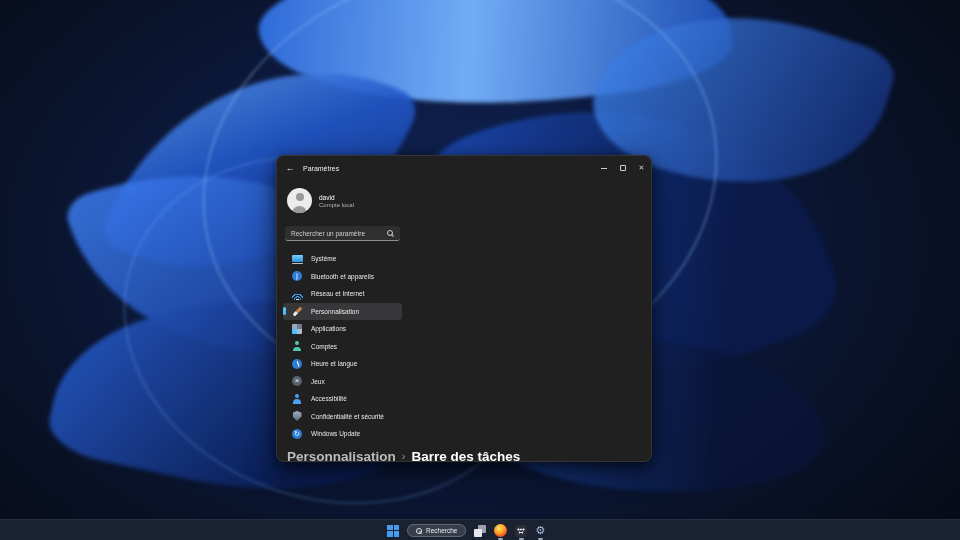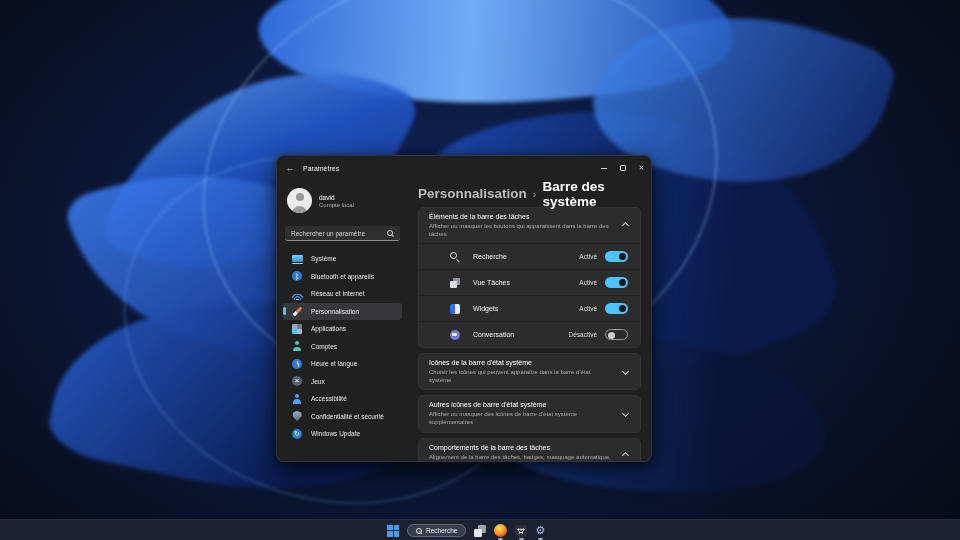--- a/index.html
+++ b/index.html
@@ -37,21 +37,21 @@
     box-shadow:0 10px 28px rgba(0,0,0,.6), 0 2px 8px rgba(0,0,0,.4); }
   .titlebar { height:24px; display:flex; align-items:center; }
   .back { width:26px; text-align:center; font-size:9px; color:#ddd; cursor:default; }
   .apptitle { font-size:7px; color:#f0f0f0; }
   .caps { margin-left:auto; display:flex; height:100%; }
   .cap { width:19px; height:100%; display:flex; align-items:center; justify-content:center; color:#cfcfcf; }
   .cap-min i { display:block; width:6px; height:1px; background:currentColor; }
   .cap-max i { display:block; width:6px; height:6px; border:1px solid currentColor; border-radius:1px; }
   .cap-close { font-size:7px; }
 
-  .win-body { display:flex; height:283px; }
+  .win-body { display:flex; height:283px;flex-direction:column; }
 
   
   .sidebar { width:131px; flex:none; padding:0 6px; }
   .user { display:flex; align-items:center; gap:7px; margin:8px 2px 0 4px; }
   .avatar { width:25px; height:25px; border-radius:50%; background:#ececec; position:relative; overflow:hidden; flex:none; }
   .avatar::before { content:''; position:absolute; left:8.5px; top:5px; width:8px; height:8px; border-radius:50%; background:#9a9a9a; }
   .avatar::after  { content:''; position:absolute; left:5px; bottom:-2px; width:15px; height:9px; border-radius:8px 8px 0 0; background:#9a9a9a; }
   .uname { font-size:6.5px; color:#fff; }
   .usub  { font-size:6px; color:#b5b5b5; margin-top:1px; }
   .searchbox { margin:13px 2px 0 2px; height:15px; background:#2f2f2f; border-radius:3px;
@@ -246,21 +246,21 @@
             <span class="si si-update"></span>
             <span>Windows Update</span>
           </div>
         </div>
       </div>
 
       <div class="content">
         <div class="breadcrumb">
           <span class="bc-parent">Personnalisation</span>
           <span class="bc-sep">›</span>
-          <span class="bc-current">Barre des système</span>
+          <span class="bc-current">Barre des tâches</span>
         </div>
 
         <div class="card">
           <div class="card-head">
             <div class="card-title">Éléments de la barre des tâches</div>
             <div class="card-sub">Afficher ou masquer les boutons qui apparaissent dans la barre des tâches</div>
             <span class="chev up head-chev"></span>
           </div>
           <div class="row">
             <span class="ric ric-search"></span>

